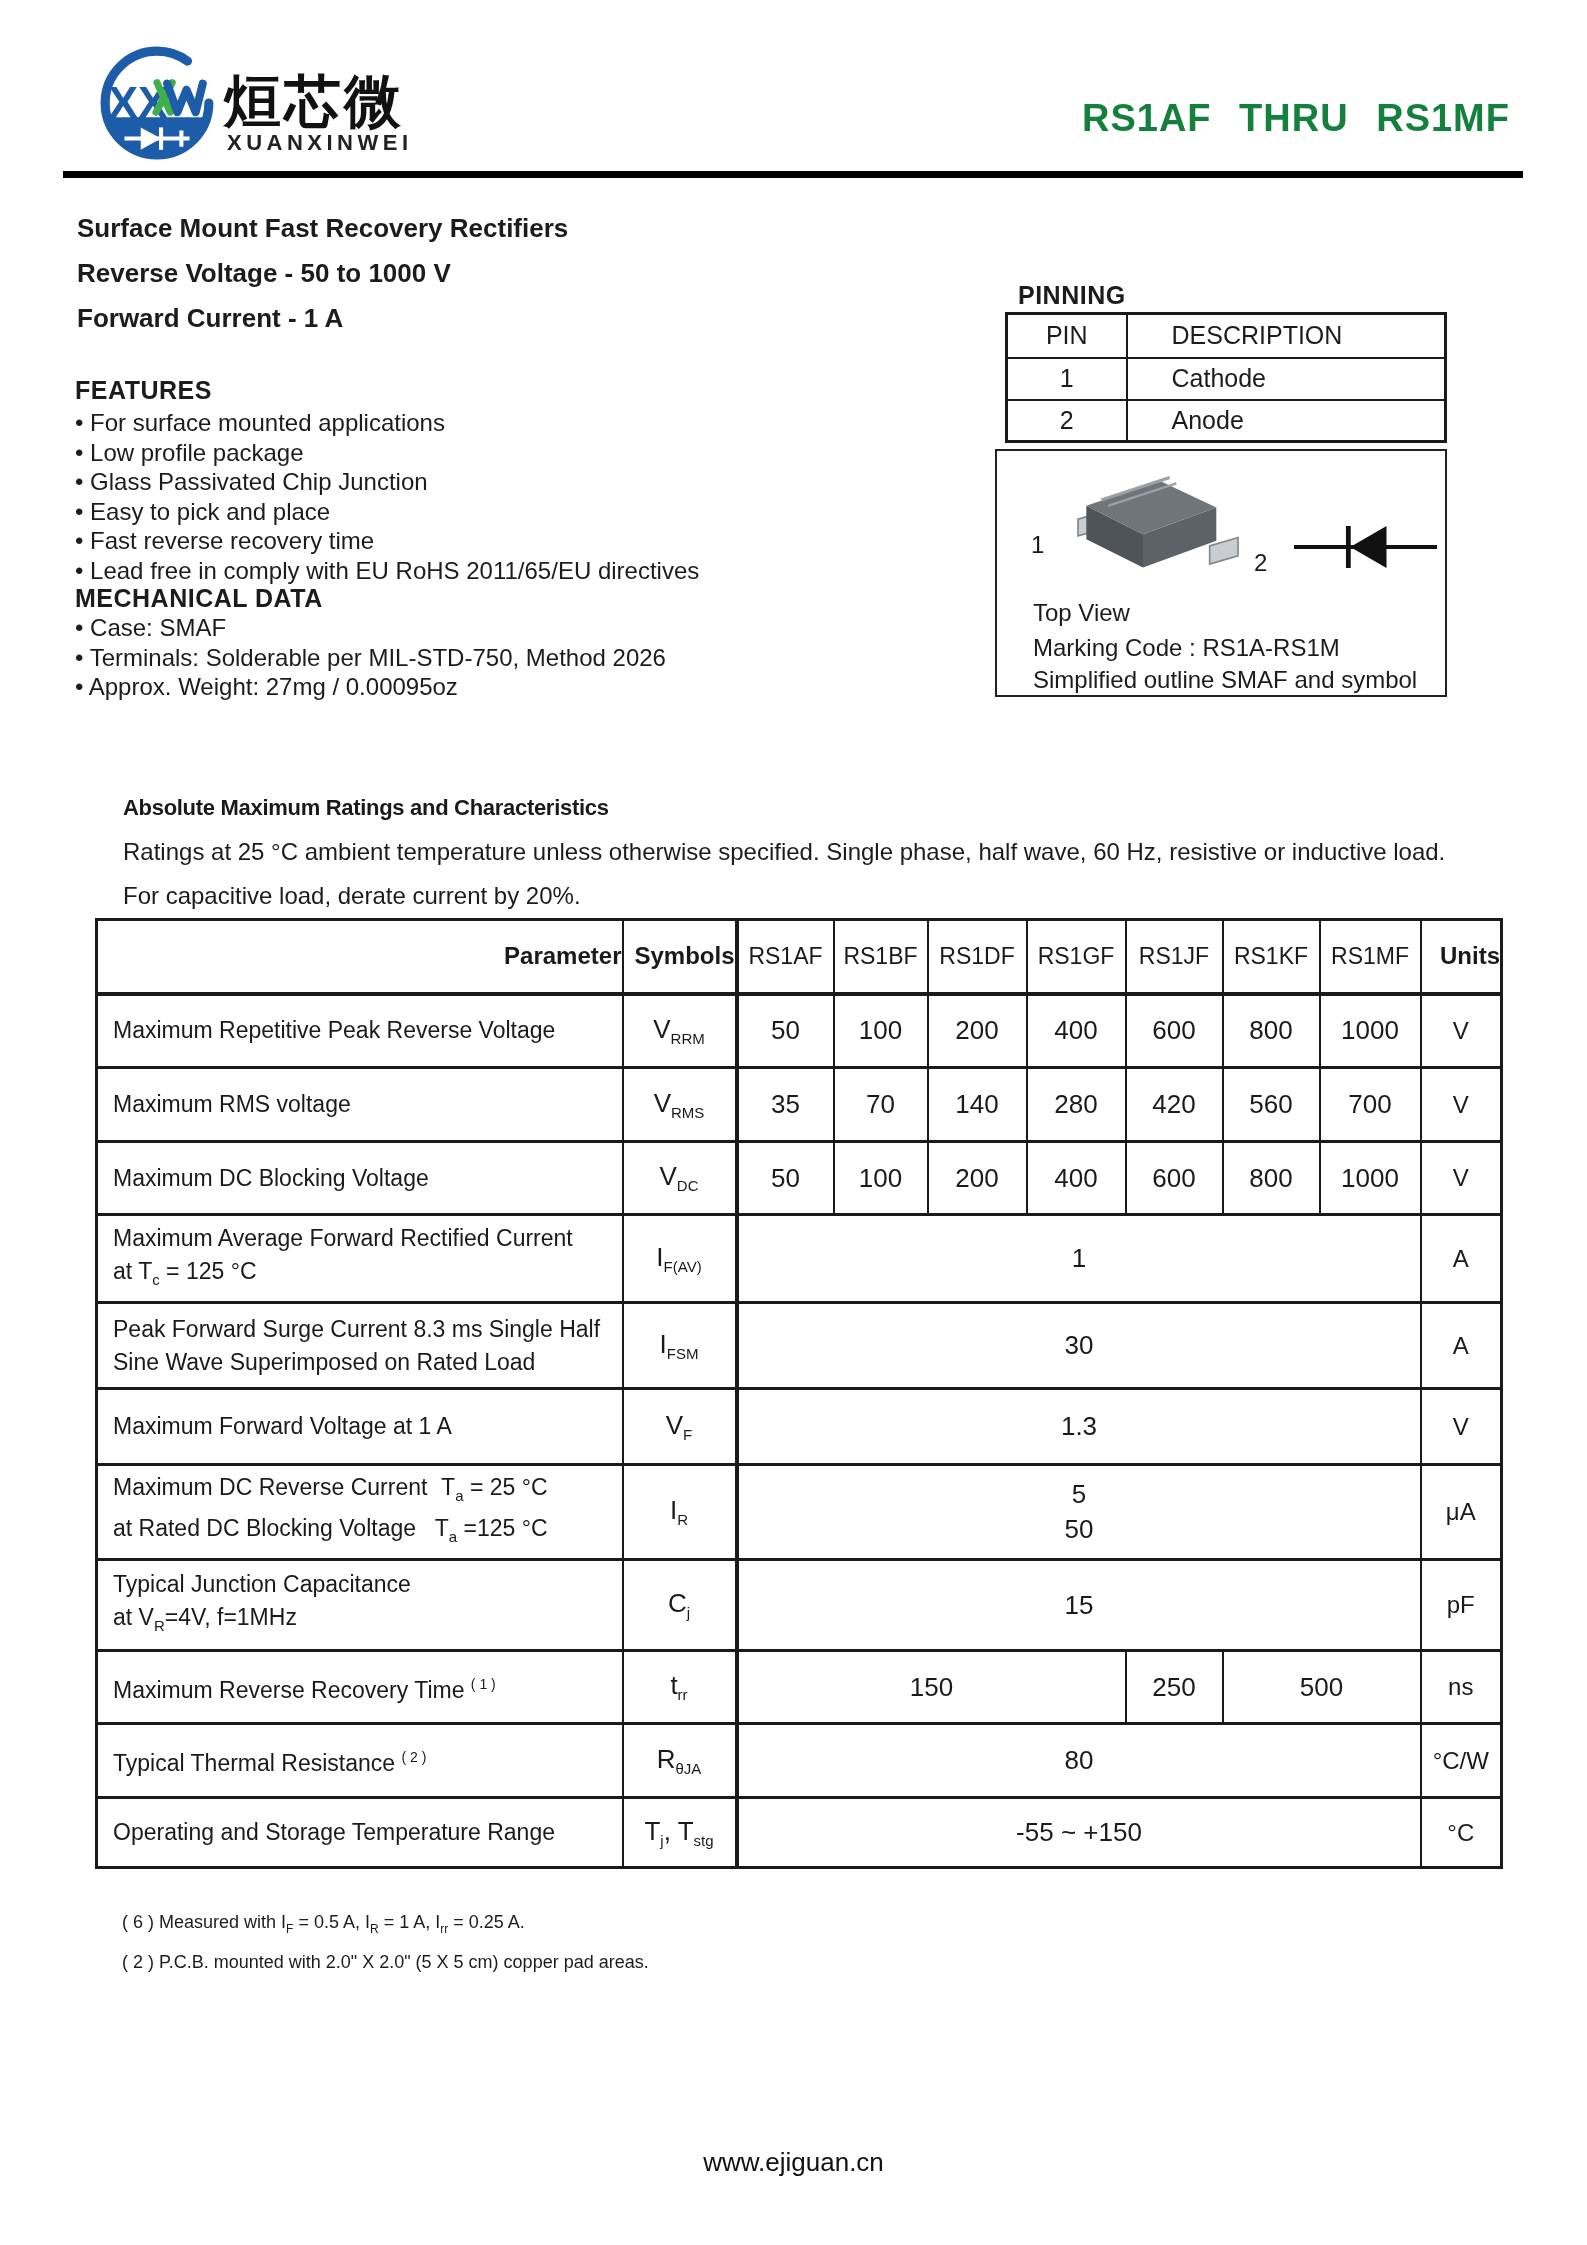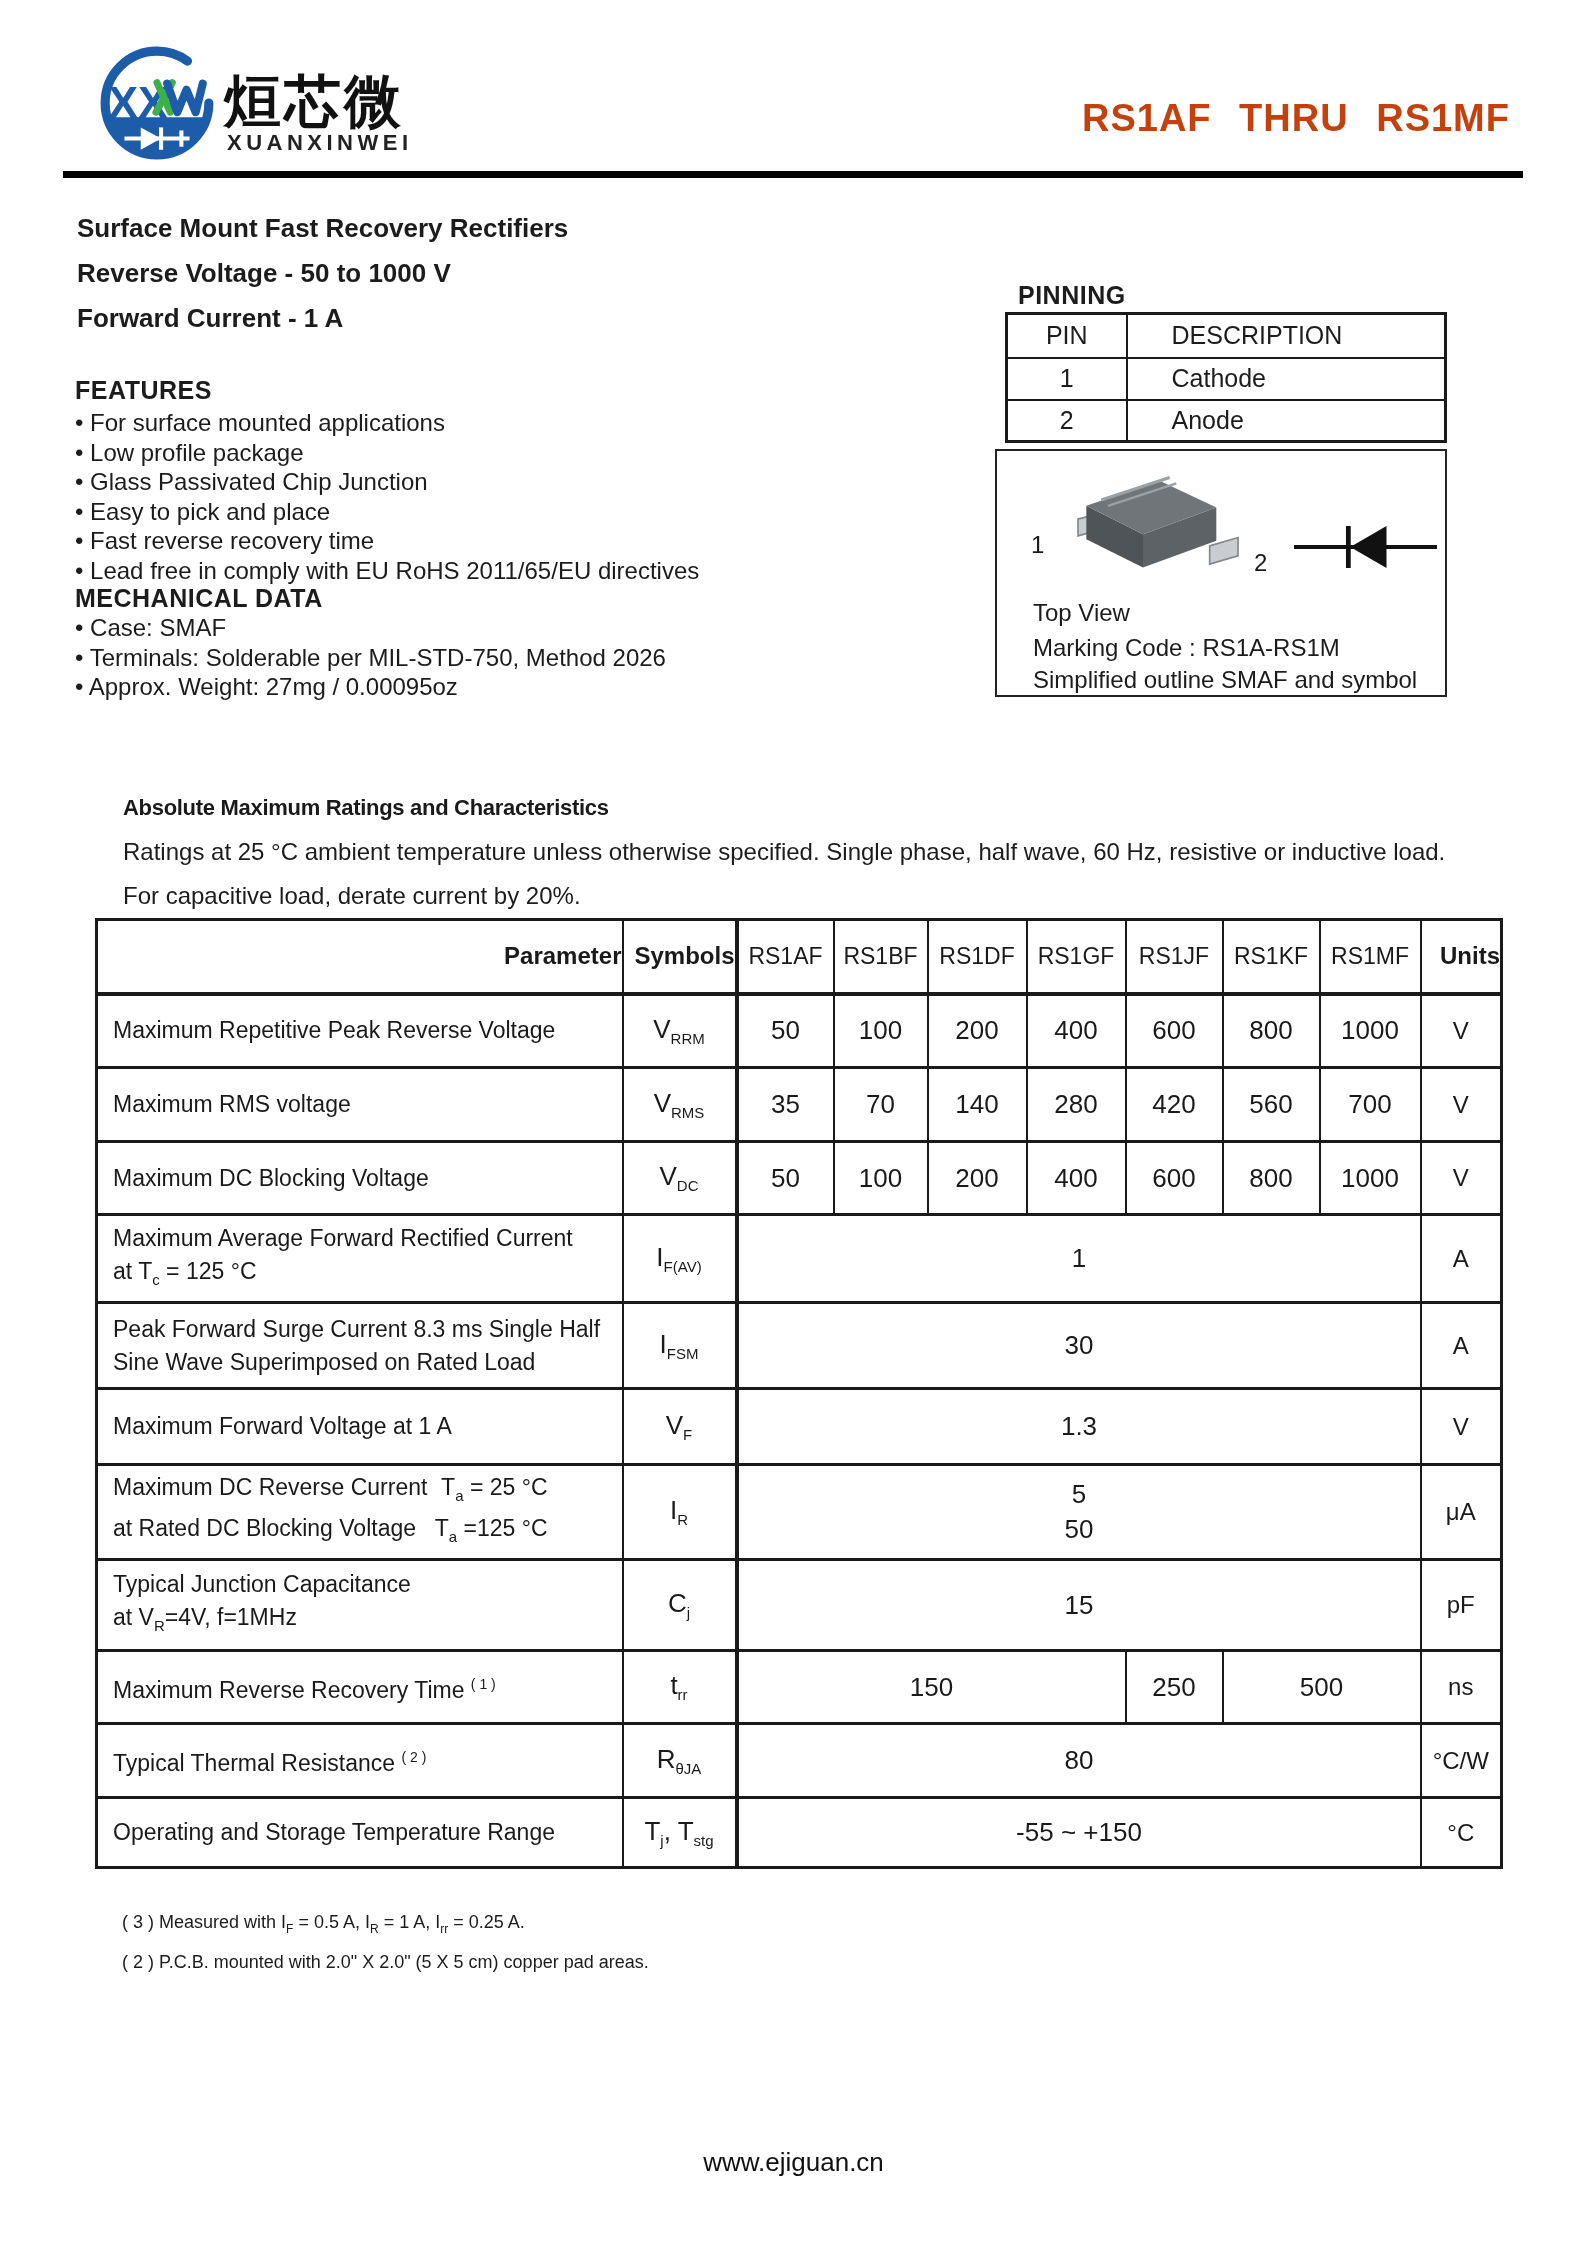--- a/index.html
+++ b/index.html
@@ -4,21 +4,21 @@
 <style>
   * { box-sizing: border-box; margin: 0; padding: 0; }
   html,body { background:#888; }
   body { font-family: "Liberation Sans", "DejaVu Sans", sans-serif; color:#1a1a1a; }
   .page{ position:relative; width:1587px; height:2245px; background:#fff; margin:0 auto; overflow:hidden; }
 
   
   .logo-mark{ position:absolute; left:96px; top:42px; width:122px; height:122px; }
   .brand-cn{ position:absolute; left:224px; top:64px; font-size:57px; font-weight:700; letter-spacing:3px; color:#111; }
   .brand-en{ position:absolute; left:227px; top:130px; font-size:22px; font-weight:600; letter-spacing:4.5px; color:#222; }
-  .part-title{ position:absolute; top:97px; right:77px; font-size:38px; font-weight:700; letter-spacing:1px; word-spacing:16px; color:#c2410c; }
+  .part-title{ position:absolute; top:97px; right:77px; font-size:38px; font-weight:700; letter-spacing:1px; word-spacing:16px; color:#15803d; }
   .rule{ position:absolute; left:63px; top:171px; width:1460px; height:7px; background:#000; }
 
   
   .summary{ position:absolute; left:77px; top:206px; font-size:26px; font-weight:700; line-height:45px; color:#1c1c1c; }
 
   
   .sec-title{ position:absolute; font-size:25px; font-weight:700; letter-spacing:.5px; color:#1c1c1c; }
   .features-title{ left:75px; top:376px; }
   .mech-title{ left:75px; top:584px; }
   .bullet-list{ position:absolute; font-size:24px; line-height:29.5px; color:#1c1c1c; }
@@ -309,18 +309,18 @@
 
     <tr class="rh11">
       <td class="param">Operating and Storage Temperature Range</td>
       <td class="sym symR"><span>T</span><sub>j</sub><span>, T</span><sub>stg</sub></td>
       <td class="val" colspan="7">-55 ~ +150</td>
       <td class="unit">°C</td>
     </tr>
   </tbody>
     </table>
 
-  <div class="fn fn1"><span>( 3 ) Measured with I</span><sub>F</sub><span> = 0.5 A, I</span><sub>R</sub><span> = 1 A, I</span><sub>rr</sub><span> = 0.25 A.</span></div>
+  <div class="fn fn1"><span>( 6 ) Measured with I</span><sub>F</sub><span> = 0.5 A, I</span><sub>R</sub><span> = 1 A, I</span><sub>rr</sub><span> = 0.25 A.</span></div>
   <div class="fn fn2">( 2 ) P.C.B. mounted with 2.0" X 2.0" (5 X 5 cm) copper pad areas.</div>
 
   <div class="site-footer">www.ejiguan.cn</div>
 
 </div>
 
 </body></html>

